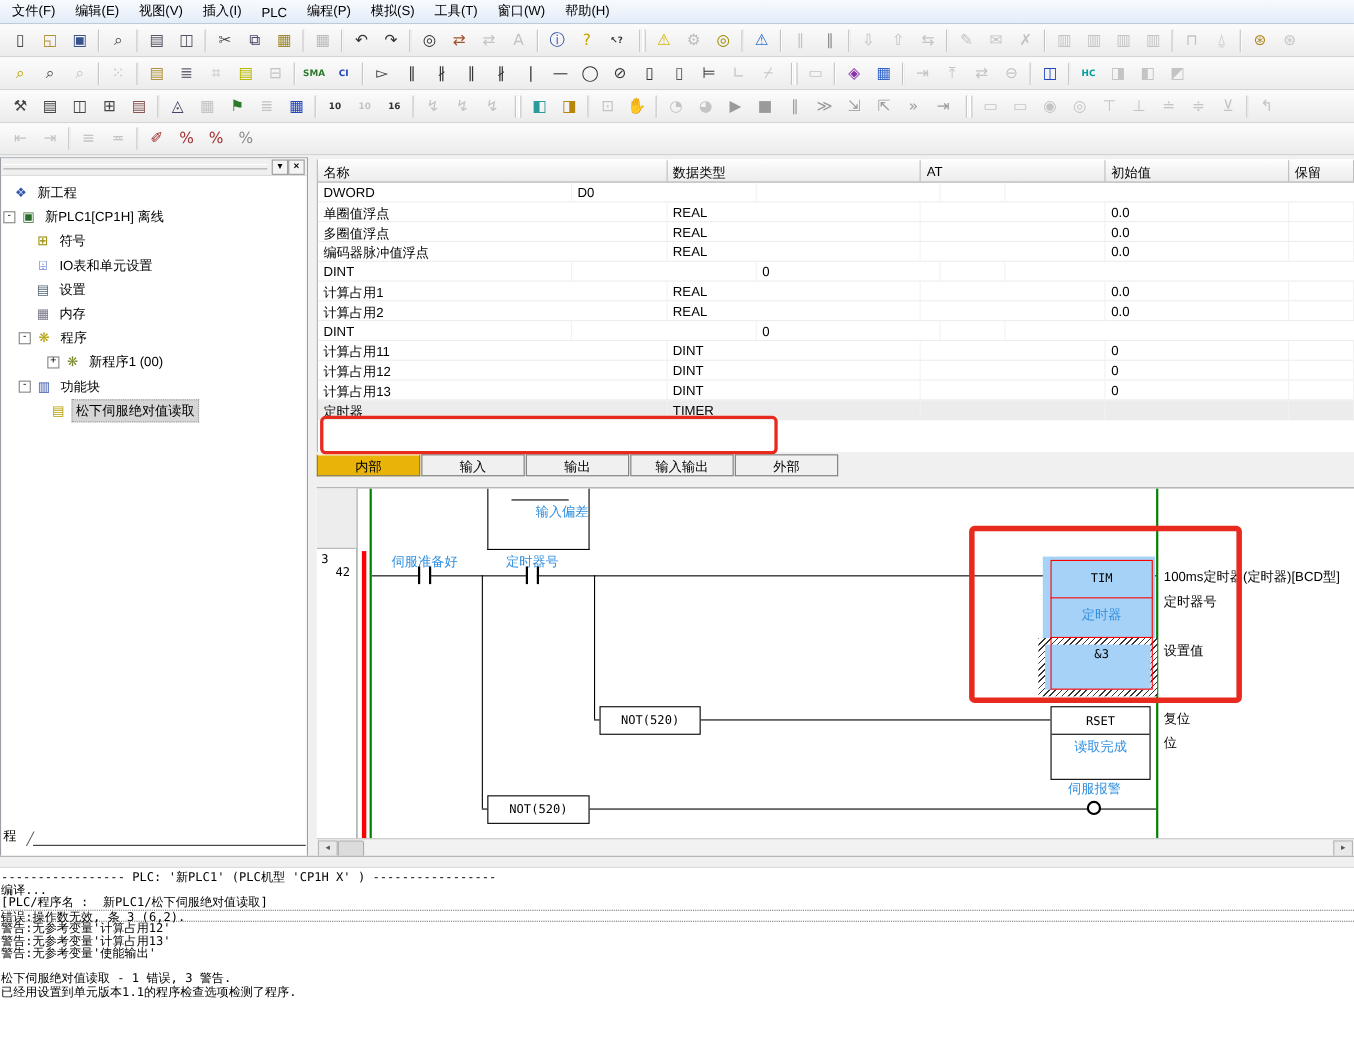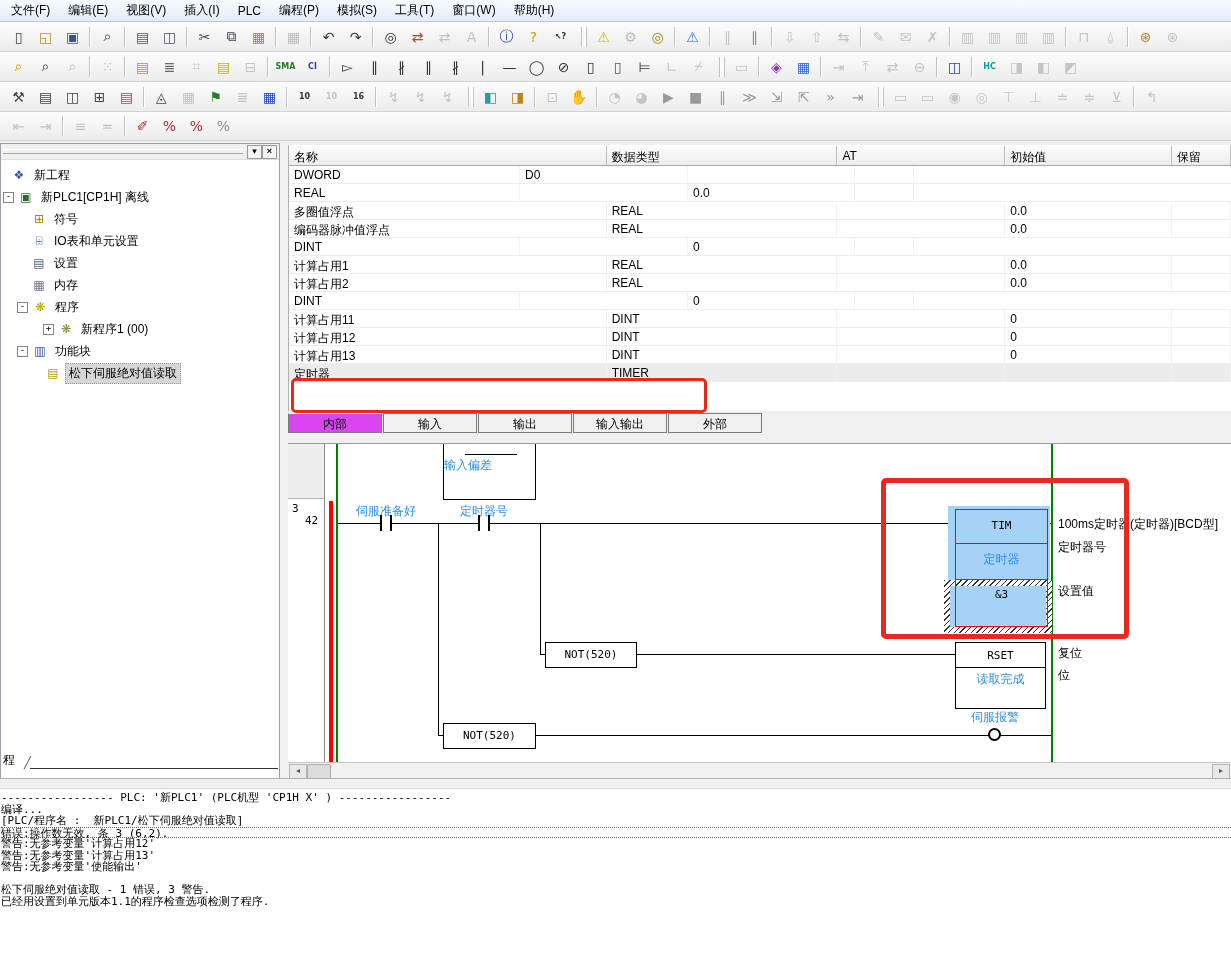--- a/index.html
+++ b/index.html
@@ -38,21 +38,21 @@
   
   .vartable{position:absolute;left:288px;top:145px;width:943px;height:266px;background:#fff;border-left:1px solid #b0b0b0;box-sizing:border-box;}
   .th{display:flex;height:21px;background:linear-gradient(#fdfdfd,#ececec);border-bottom:1px solid #a8a8a8;box-sizing:border-box;}
   .th>div{border-right:1px solid #bdbdbd;border-top:1px solid #fff;padding:3px 5px;box-sizing:border-box;overflow:hidden;white-space:nowrap;}
   .tr{display:flex;height:18px;border-bottom:1px solid #ededed;box-sizing:border-box;}
   .tr>div{border-right:1px solid #f2f2f2;padding:2px 5px;box-sizing:border-box;overflow:hidden;white-space:nowrap;}
   .tr.hl{background:#ececec;}
   .vtabs{position:absolute;left:288px;top:413px;height:24px;display:flex;}
   .vtab{width:94px;height:20px;line-height:20px;text-align:center;background:#f0f0f0;border:1px solid #7a7a7a;
     margin-right:1px;cursor:default;box-sizing:border-box;}
-  .vtab.act{background:#d946ef;border-top-color:#fff;font-weight:normal;}
+  .vtab.act{background:#eab308;border-top-color:#fff;font-weight:normal;}
   
   .ladder{position:absolute;left:288px;top:443px;width:943px;height:319px;background:#fff;border-top:1px solid #9a9a9a;overflow:hidden;}
   .ladder .abs{position:absolute;}
   .gutter{position:absolute;left:0;top:0;width:37px;height:100%;background:#fff;border-right:1px solid #8a8a8a;box-sizing:border-box;}
   .gutter .cell{position:absolute;left:0;top:0;width:100%;height:55px;background:#ededed;border-bottom:1px solid #b5b5b5;box-sizing:border-box;}
   .mono{font-family:"DejaVu Sans Mono","Liberation Mono",monospace;font-size:11px;}
   .wire{background:#000;position:absolute;}
   .bus{position:absolute;width:2px;background:#008000;top:0;height:319px;}
   .cbar{position:absolute;width:2px;height:16px;background:#000;top:71px;}
   .cgap{position:absolute;height:3px;background:#fff;top:78px;}
@@ -326,20 +326,21 @@
         <div style="width:59px">保留</div>
       </div>
     <div id="vrows">
         <div class="tr">
           <div style="width:231px">DWORD</div>
           <div style="width:168px">D0</div>
           <div style="width:167px"></div>
           <div style="width:59px"></div>
         </div>
         <div class="tr">
+          <div style="width:318px">单圈值浮点</div>
           <div style="width:231px">REAL</div>
           <div style="width:168px"></div>
           <div style="width:167px">0.0</div>
           <div style="width:59px"></div>
         </div>
         <div class="tr">
           <div style="width:318px">多圈值浮点</div>
           <div style="width:231px">REAL</div>
           <div style="width:168px"></div>
           <div style="width:167px">0.0</div>
@@ -427,21 +428,21 @@
     <div class="bus" style="left:763px"></div>
 
     <div class="wire" style="left:50px;top:79px;width:713px;height:1px"></div>
     <div class="wire" style="left:150px;top:79px;width:1px;height:212px"></div>
     <div class="wire" style="left:252px;top:79px;width:1px;height:131px"></div>
     <div class="wire" style="left:252px;top:210px;width:415px;height:1px"></div>
     <div class="wire" style="left:150px;top:291px;width:613px;height:1px"></div>
 
     <div class="abs" style="left:155px;top:0;width:93px;height:56px;border:1px solid #000;border-top:none;background:#fff;box-sizing:border-box">
       <div class="wire" style="left:21px;top:10px;width:52px;height:1px"></div>
-      <div class="opblue" style="text-align:left;padding-top:13px">输入偏差</div>
+      <div class="opblue" style="text-align:right;padding-top:13px">输入偏差</div>
     </div>
 
     <div class="clabel" style="left:98px">伺服准备好</div>
     <div class="cgap" style="left:94px;width:8px"></div>
     <div class="cbar" style="left:92px"></div>
     <div class="cbar" style="left:102px"></div>
 
     <div class="clabel" style="left:196px">定时器号</div>
     <div class="cgap" style="left:192px;width:8px"></div>
     <div class="cbar" style="left:190px"></div>

